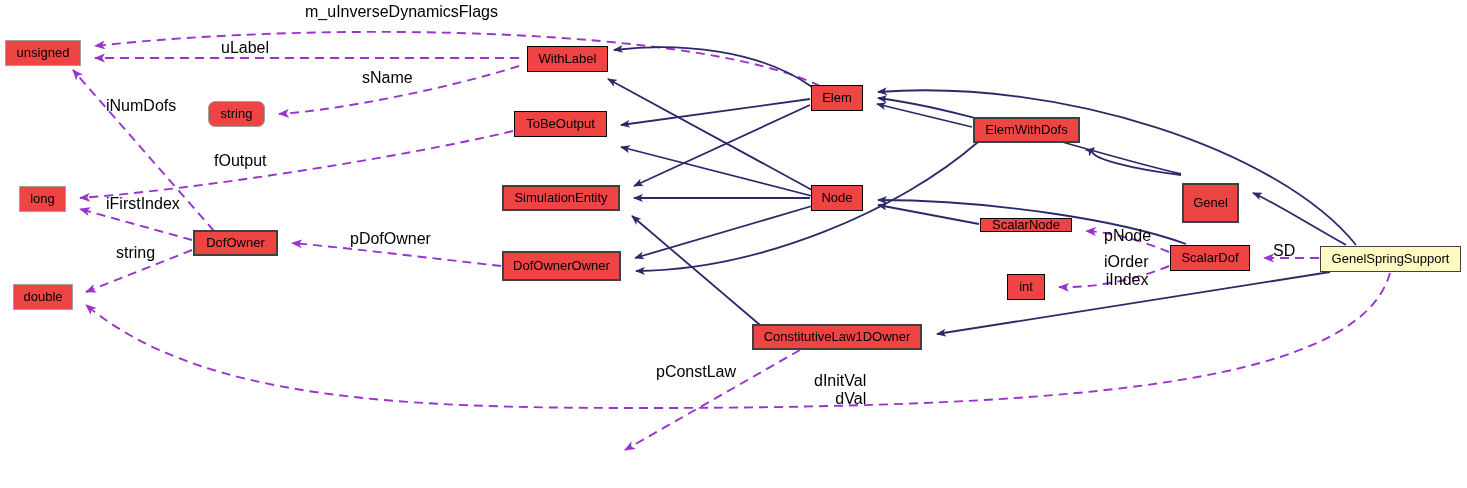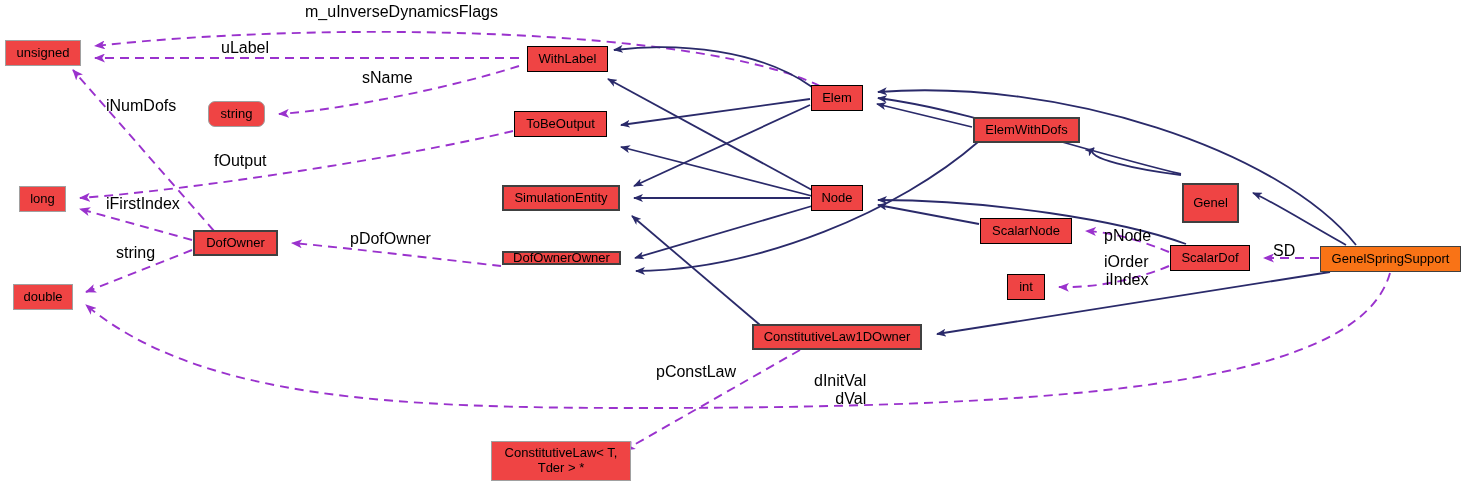--- a/index.html
+++ b/index.html
@@ -5,21 +5,21 @@
   html,body{margin:0;padding:0;background:#ffffff;}
   body{font-family:"Liberation Sans","DejaVu Sans",sans-serif;}
   #canvas{position:relative;width:1467px;height:488px;overflow:hidden;background:#fff;}
   svg#edges{position:absolute;left:0;top:0;width:1467px;height:488px;}
   .node-box{position:absolute;box-sizing:border-box;display:flex;align-items:center;
             justify-content:center;text-align:center;background:#ef4444;
             font-size:13px;color:#000;line-height:1.15;white-space:pre;}
   .b-thin{border:1px solid #a0a0a0;}
   .b-med{border:1px solid #000000;}
   .b-thick{border:2px solid #404040;}
-  .b-hi{border:1px solid #404040;background:#f97316;}
+  .b-hi{border:1px solid #404040;background:#fef9c3;}
   .edge-label{position:absolute;font-size:16px;color:#000;
               white-space:pre;line-height:1.15;text-align:right;}
 </style>
 </head>
 <body>
 
 <div id="canvas">
 
   <svg id="edges" viewBox="0 0 1467 488" xmlns="http://www.w3.org/2000/svg">
     <defs>
@@ -77,42 +77,40 @@
   <div class="node-box b-thin" style="left:13px;top:284px;width:60px;height:26px;">double</div>
 
   <div class="node-box b-thick" style="left:193px;top:230px;width:85px;height:26px;">DofOwner</div>
 
   <div class="node-box b-med" style="left:520px;top:46px;width:81px;height:26px;margin-left:7px;">WithLabel</div>
 
   <div class="node-box b-med" style="left:514px;top:111px;width:93px;height:26px;">ToBeOutput</div>
 
   <div class="node-box b-thick" style="left:502px;top:185px;width:118px;height:26px;">SimulationEntity</div>
 
-  <div class="node-box b-thick" style="left:502px;top:251px;width:119px;height:14px;">DofOwnerOwner</div>
+  <div class="node-box b-thick" style="left:502px;top:251px;width:119px;height:30px;">DofOwnerOwner</div>
 
   <div class="node-box b-med" style="left:811px;top:85px;width:52px;height:26px;">Elem</div>
 
   <div class="node-box b-med" style="left:811px;top:185px;width:52px;height:26px;">Node</div>
 
   <div class="node-box b-thick" style="left:973px;top:117px;width:107px;height:26px;">ElemWithDofs</div>
 
   <div class="node-box b-thick" style="left:1182px;top:168px;width:57px;height:40px;margin-top:15px;">Genel</div>
 
-  <div class="node-box b-med" style="left:980px;top:218px;width:92px;height:26px;">ScalarNode</div>
+  <div class="node-box b-med" style="left:980px;top:218px;width:92px;height:14px;">ScalarNode</div>
 
   <div class="node-box b-med" style="left:1007px;top:274px;width:38px;height:26px;">int</div>
 
   <div class="node-box b-med" style="left:1170px;top:245px;width:80px;height:26px;">ScalarDof</div>
 
   <div class="node-box b-hi" style="left:1320px;top:246px;width:141px;height:26px;">GenelSpringSupport</div>
 
   <div class="node-box b-thick" style="left:752px;top:324px;width:170px;height:26px;">ConstitutiveLaw1DOwner</div>
 
-  <div class="node-box b-thin" style="left:491px;top:441px;width:140px;height:40px;">ConstitutiveLaw&lt; T,
-Tder &gt; *</div>
 
   <div class="edge-label" style="left:305px;top:3px;">m_uInverseDynamicsFlags</div>
   <div class="edge-label" style="left:221px;top:39px;">uLabel</div>
   <div class="edge-label" style="left:362px;top:69px;">sName</div>
   <div class="edge-label" style="left:106px;top:97px;">iNumDofs</div>
   <div class="edge-label" style="left:214px;top:152px;">fOutput</div>
   <div class="edge-label" style="left:106px;top:195px;">iFirstIndex</div>
   <div class="edge-label" style="left:350px;top:230px;">pDofOwner</div>
   <div class="edge-label" style="left:116px;top:244px;">string</div>
   <div class="edge-label" style="left:1104px;top:227px;">pNode</div>

